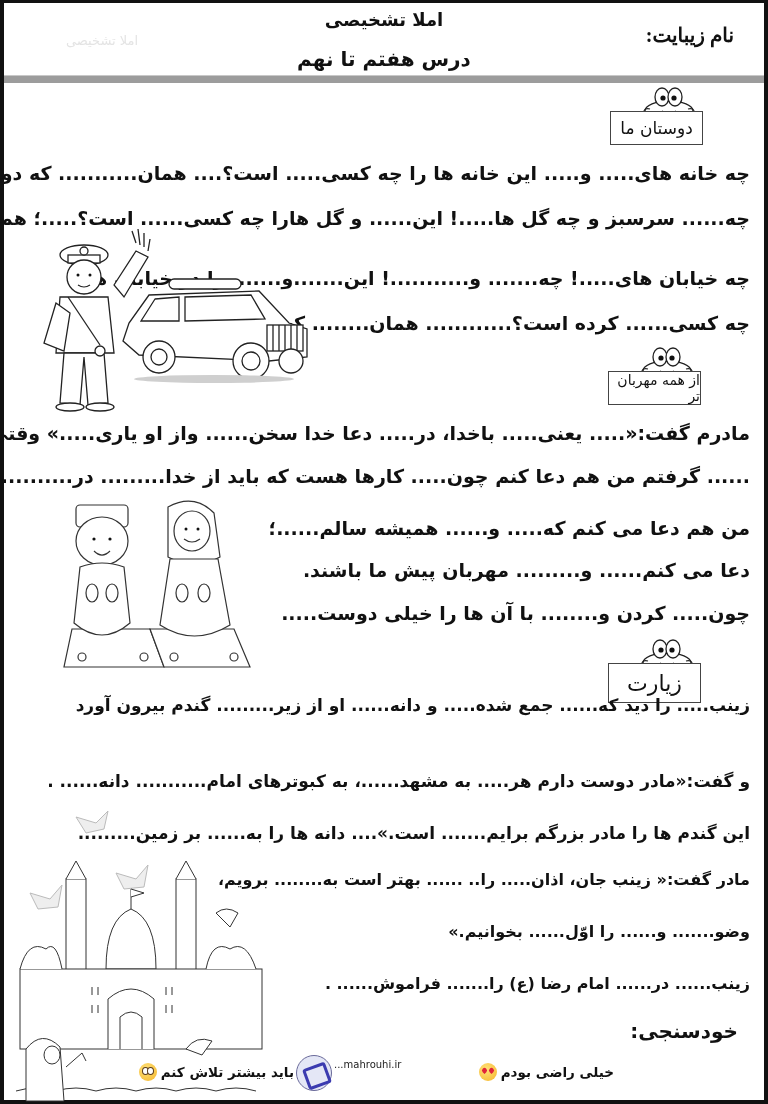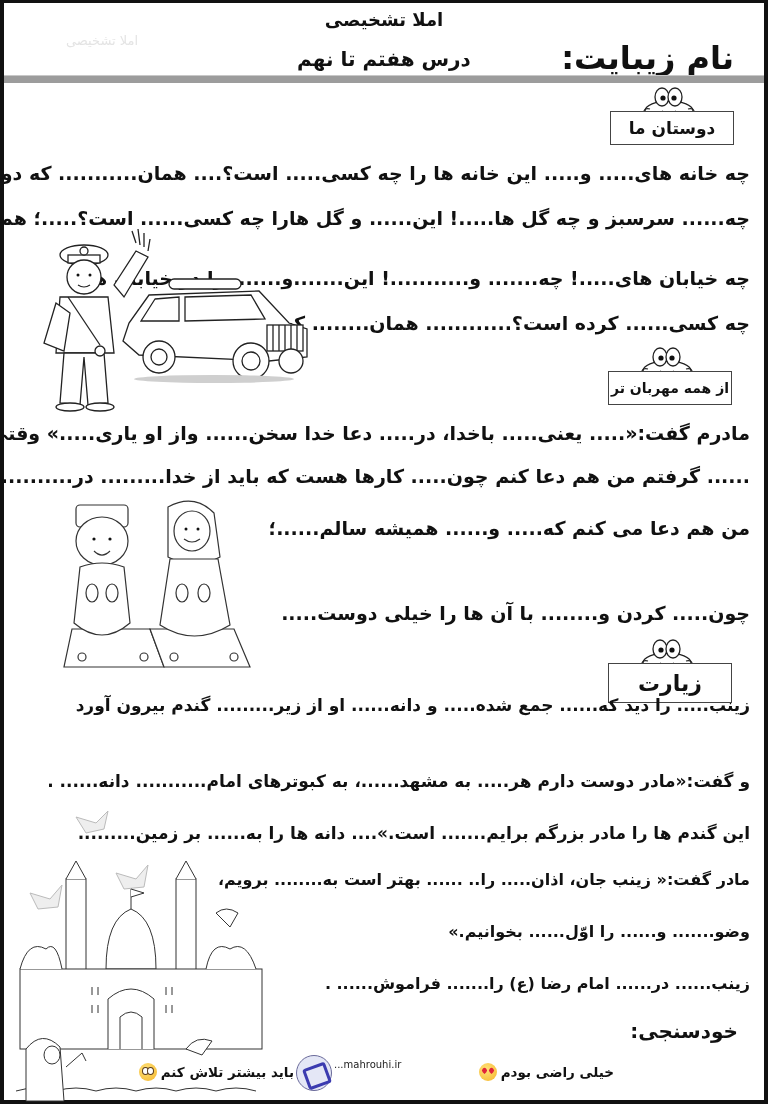--- a/index.html
+++ b/index.html
@@ -9,22 +9,22 @@
     .sheet {
       position: absolute; left: 0; top: 0; width: 768px; height: 1104px;
       border-left: 4px solid #111; border-right: 4px solid #111;
       border-top: 3px solid #111; border-bottom: 4px solid #111;
       background: #fff;
     }
 
     
     .header { position: absolute; left: 0; top: 0; width: 760px; height: 72px; }
     .header-name {
-      position: absolute; right: 30px; top: 36px;
-      font-size: 32px; font-weight: bold; direction: rtl;
+      position: absolute; right: 30px; top: 20px;
+      font-size: 20px; font-weight: bold; direction: rtl; font-family: Liberation Serif, serif;
     }
     .header-title {
       position: absolute; left: 0; right: 0; top: 6px; text-align: center;
       font-size: 18px; font-weight: bold; direction: rtl;
     }
     .header-subtitle {
       position: absolute; left: 0; right: 0; top: 44px; text-align: center;
       font-size: 20px; font-weight: bold; direction: rtl;
     }
     .header-faint {
@@ -32,24 +32,24 @@
       direction: rtl;
     }
     .divider { position: absolute; left: 0; top: 72px; width: 760px; height: 8px; background: #9c9c9c; border-top: 1px solid #c8c8c8; }
 
     
     .badge { position: absolute; width: 130px; height: 62px; }
     .badge .face {
       position: absolute; left: 38px; top: 0; width: 54px; height: 30px;
     }
     .badge .box {
-      position: absolute; left: 6px; top: 24px; width: 124px; height: 34px;
+      position: absolute; left: 6px; top: 24px; width: 93px; height: 34px;
       border: 1.5px solid #444; background: #fff;
       display: flex; align-items: center; justify-content: center;
-      font-weight: bold; font-size: 17px; direction: rtl;
+      font-weight: normal; font-size: 17px; direction: rtl;
     }
     .badge .box.big { font-size: 22px; }
 
     
     .line {
       position: absolute; right: 14px; direction: rtl; white-space: nowrap;
       font-weight: bold; font-size: 19px; line-height: 20px;
     }
     .line.lg { font-size: 17px; line-height: 24px; }
     .line.md { font-size: 16px; line-height: 22px; font-weight: bold; }
@@ -167,20 +167,21 @@
       <path d="M20 24 Q27 30 34 24" fill="none" stroke="#222" stroke-width="1.3"></path>
       <path d="M2 30 Q0 20 8 22" fill="none" stroke="#222" stroke-width="1.2"></path>
       <path d="M52 30 Q54 20 46 22" fill="none" stroke="#222" stroke-width="1.2"></path>
     </svg>
     <div class="box" style="font-size:14px;">از همه مهربان تر</div>
   </div>
 
   <div class="line" style="top:420px;">مادرم گفت:«..... یعنی..... باخدا، در..... دعا خدا سخن...... واز او یاری.....» وقتی...... دعا.....  چه،</div>
   <div class="line" style="top:463px;">...... گرفتم من هم دعا کنم چون..... کارها هست که باید از خدا.........  در..........  آن ها ما را....... کند،</div>
   <div class="line" style="top:515px;">من هم دعا می کنم که..... و...... همیشه سالم......؛</div>
+  <div class="line" style="top:557px;">دعا می کنم...... و.........  مهربان  پیش ما باشند.</div>
   <div class="line" style="top:600px;">چون..... کردن و........ با آن ها را خیلی  دوست.....</div>
 
   <svg style="left:60px; top:494px;" width="210" height="170" viewBox="0 0 210 170">
     <g fill="#fff" stroke="#333" stroke-width="1.2">
       <path d="M8 132 L86 132 L100 170 L0 170 Z"></path>
       <path d="M86 132 L170 132 L186 170 L100 170 Z"></path>
       <rect x="12" y="8" width="52" height="22" rx="4"></rect>
       <ellipse cx="38" cy="44" rx="26" ry="24"></ellipse>
       <path d="M16 70 Q38 62 60 70 L66 126 Q38 150 10 126 Z"></path>
       <ellipse cx="28" cy="96" rx="6" ry="9"></ellipse>

